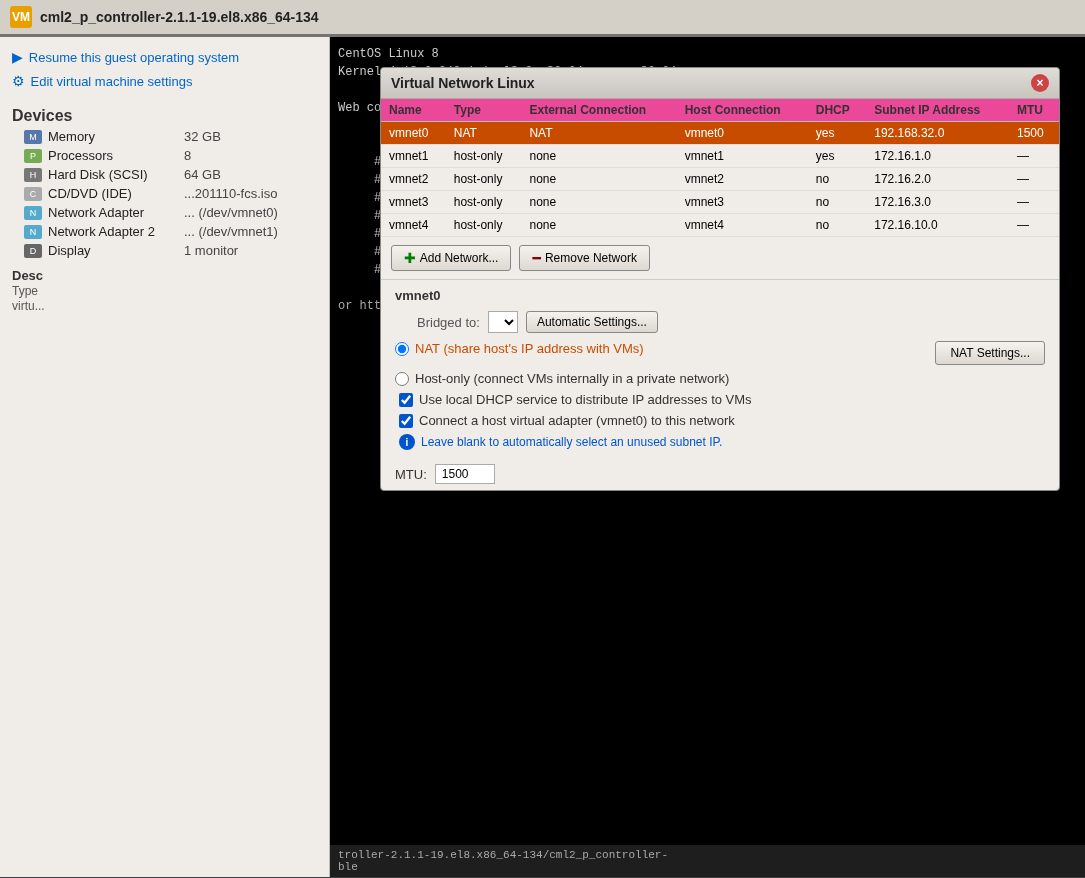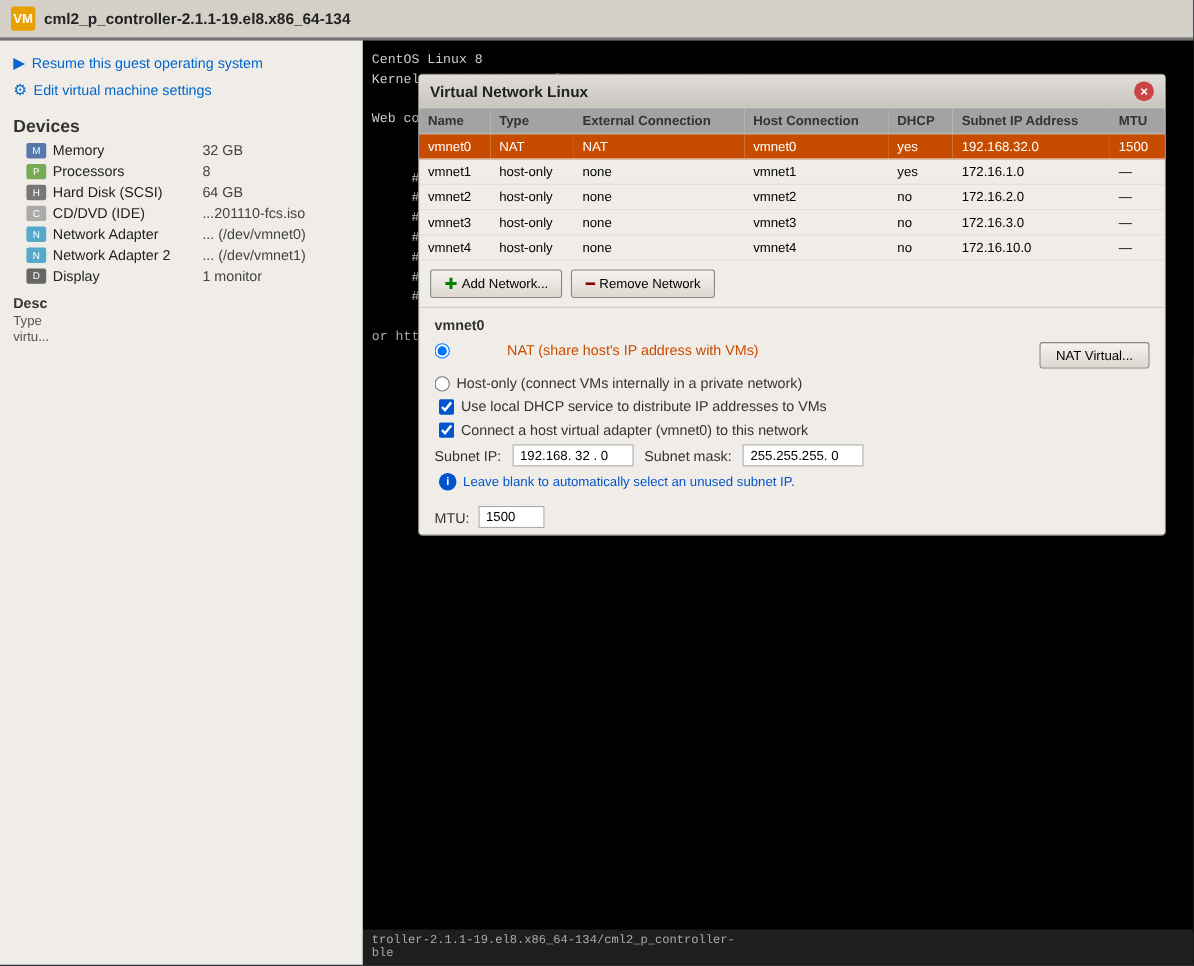--- a/index.html
+++ b/index.html
@@ -132,21 +132,21 @@
       border: none;
     }
 
     
     .net-table {
       width: 100%;
       border-collapse: collapse;
       font-size: 12px;
     }
     .net-table th {
-      background: #a3a3a3;
+      background: #ec4899;
       padding: 4px 8px;
       text-align: left;
       border-bottom: 1px solid #bbb;
       font-weight: bold;
       color: #333;
       font-size: 12px;
     }
     .net-table td {
       padding: 4px 8px;
       border-bottom: 1px solid #e0ddd8;
@@ -462,49 +462,50 @@
           <button class="btn remove-btn">
             <span class="btn-icon" style="color:#8b0000;">━</span>
             <span>Remove Network</span>
           </button>
         </div>
 
         <div class="vmnet-section">
           <div class="vmnet-name">vmnet0</div>
 
 
+          <div class="bridged-row">
+            <span class="bridged-label">Bridged to:</span>
+            <select class="bridged-select">
+              <option></option>
+            </select>
+            <button class="auto-settings-btn">Automatic Settings...</button>
+          </div>
 
           <div class="nat-row">
             <div style="display:flex; align-items:center; gap:6px;">
               <input type="radio" class="radio-input" name="net-type" checked="" style="">
-              <label style="color:#c84c00; font-size:13px;margin-left:46px;">NAT (share host's IP address with VMs)</label>
+              <label style="color:#c84c00; font-size:13px;">NAT (share host's IP address with VMs)</label>
             </div>
-            <button class="nat-settings-btn">NAT Virtual...</button>
+            <button class="nat-settings-btn">NAT Settings...</button>
           </div>
 
           <div class="radio-row">
             <input type="radio" class="radio-input" name="net-type" style="">
             <label>Host-only (connect VMs internally in a private network)</label>
           </div>
 
           <div class="checkbox-row">
             <input type="checkbox" class="checkbox-input" checked="" style="">
             <label>Use local DHCP service to distribute IP addresses to VMs</label>
           </div>
           <div class="checkbox-row">
             <input type="checkbox" class="checkbox-input" checked="" style="">
             <label>Connect a host virtual adapter (vmnet0) to this network</label>
           </div>
 
-          <div class="subnet-row">
-            <span class="subnet-label">Subnet IP:</span>
-            <input type="text" class="subnet-field" value="192.168. 32 . 0" style="">
-            <span class="subnet-label">Subnet mask:</span>
-            <input type="text" class="subnet-field" value="255.255.255. 0" style="">
-          </div>
 
           <div class="info-row">
             <div class="info-icon">i</div>
             <span>Leave blank to automatically select an unused subnet IP.</span>
           </div>
         </div>
 
         <div class="mtu-row">
           <span class="mtu-label">MTU:</span>
           <input type="text" class="mtu-field" value="1500" style="">

